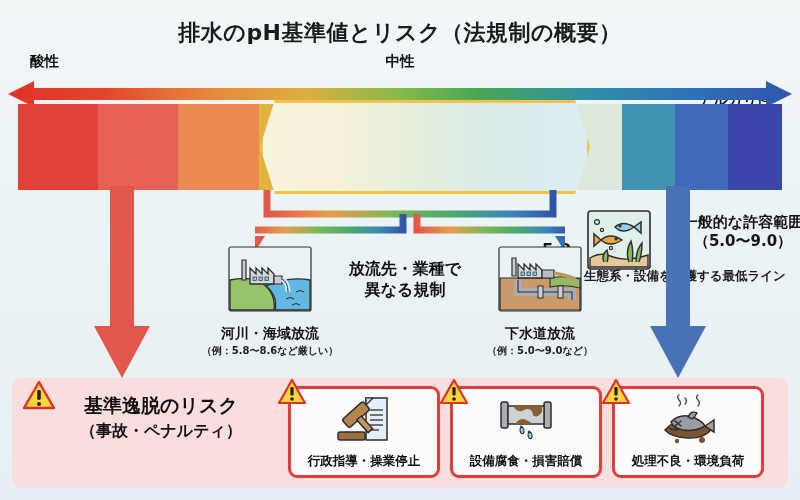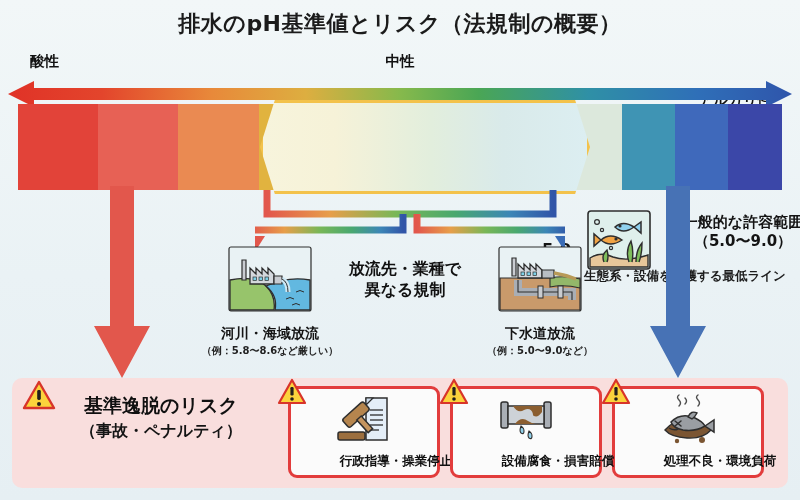--- a/index.html
+++ b/index.html
@@ -7,21 +7,21 @@
     width:800px;height:500px;overflow:hidden;
     font-family:"DejaVu Sans","Liberation Sans",sans-serif;
     background:#eef4f6;
     position:relative;
   }
   #canvas{position:absolute;inset:0;width:800px;height:500px;
     background:linear-gradient(180deg,#f2f7f8 0%,#eaf2f5 55%,#e6eff3 100%);}
 
   
   .title{
-    position:absolute;left:0;top:9px;width:800px;text-align:center;
+    position:absolute;left:0;top:18px;width:800px;text-align:center;
     font-size:22px;font-weight:bold;color:#1b1b1b;letter-spacing:.5px;
   }
 
   
   .scale-label{position:absolute;font-size:14.5px;font-weight:bold;color:#111;}
   #lbl-acid{left:30px;top:52px;}
   #lbl-neutral{left:0;top:52px;width:800px;text-align:center;}
   #lbl-alkali{right:28px;top:52px;margin-top:39px;}
 
   
@@ -78,21 +78,21 @@
   #warn-main{left:22px;top:380px;}
 
   .card{position:absolute;top:386px;width:152px;height:92px;
     background:#fbfbfb;border:3px solid #e23c3c;border-radius:9px;box-sizing:border-box;}
   #card-0{left:288px;}
   #card-1{left:450px;}
   #card-2{left:612px;}
   .card-icon{position:absolute;left:50%;top:5px;transform:translateX(-50%);
     width:62px;height:52px;}
   .card-label{position:absolute;left:0;bottom:5px;width:100%;text-align:center;
-    font-size:12.5px;font-weight:bold;color:#101010;padding-left:32px;}
+    font-size:12.5px;font-weight:bold;color:#101010;}
   .card-warn{position:absolute;left:-14px;top:-11px;width:30px;height:27px;}
 </style>
 </head>
 <body style="background: rgb(238, 244, 246);">
 
 <div id="canvas">
 
   <div class="title">排水のpH基準値とリスク（法規制の概要）</div>
 
   <div class="scale-label" id="lbl-acid">酸性</div>

